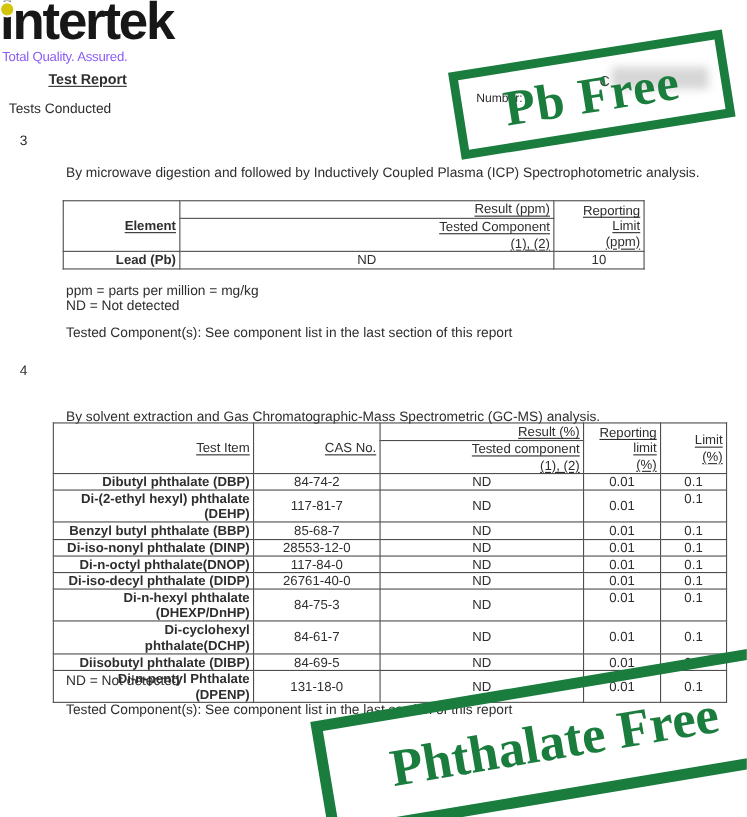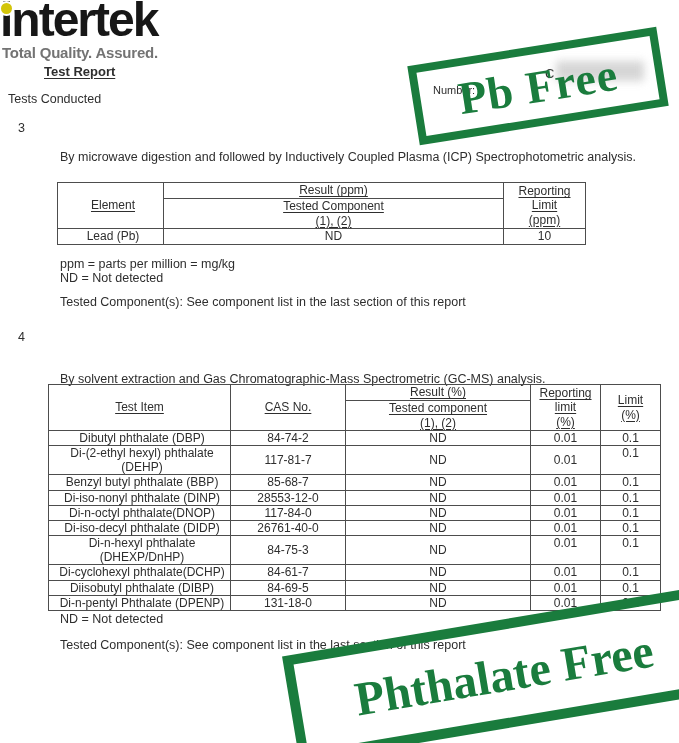--- a/index.html
+++ b/index.html
@@ -13,21 +13,21 @@
 
   
   .logo{
     left:0px; top:-9px; font-size:48px; font-weight:bold; letter-spacing:-2px;
     color:#171717; line-height:1.2;
   }
   .logo-dot{
     left:1px; top:3px; width:11px; height:11px; border-radius:50%;
     background:#d3c50a; box-shadow:0 0 0 2px #ffffff;
   }
-  .tagline{left:2px; top:44px; font-size:15px; font-weight:bold; letter-spacing:-0.2px; color:#737373;}
+  .tagline{left:2px; top:44px; font-size:12px; font-weight:normal; letter-spacing:-0.2px; color:#8b5cf6;}
 
   
   .test-report{left:44px; top:64px; font-size:13px; font-weight:bold;}
   .number-label{left:433px; top:84px; font-size:11px;}
   .number-fragment{left:545px; top:66px; font-size:13px;}
   .redaction{
     left:556px; top:61px; width:88px; height:20px;
     background:#cfcfcf; filter:blur(4px); opacity:.85; z-index:5;
   }
   .tests-conducted{left:8px; top:92px; font-size:12.5px;}
@@ -38,22 +38,22 @@
   .method{font-size:12.5px;}
   .note{font-size:12.5px;}
 
   
   table{border-collapse:collapse; table-layout:fixed; background:transparent;}
   td,th{
     border:1px solid #4d4d4d; font-size:12px; font-weight:normal;
     padding:0 3px; line-height:1.18; vertical-align:middle; text-align:center;
     overflow:hidden;
   }
-  th{height:15px;}
-  .cell-left{text-align:center; padding-left:8px;}
+  th{height:15px;text-align:right;}
+  .cell-left{text-align:right; padding-left:8px;font-weight:bold;}
   #lead-table{left:57px; top:182px; width:528px;}
   #lead-table .row-h{height:15px;}
   #lead-table .row-h2{height:30px;}
   #lead-table .data-row td{height:15px;}
   #phthalate-table{left:48px; top:384px; width:612px;}
   #phthalate-table .row-h2{height:30px;}
   #phthalate-table tbody td{height:14px;}
   tr.top5 td:nth-child(5){vertical-align:top;}
   tr.top45 td:nth-child(4), tr.top45 td:nth-child(5){vertical-align:top;}
 

